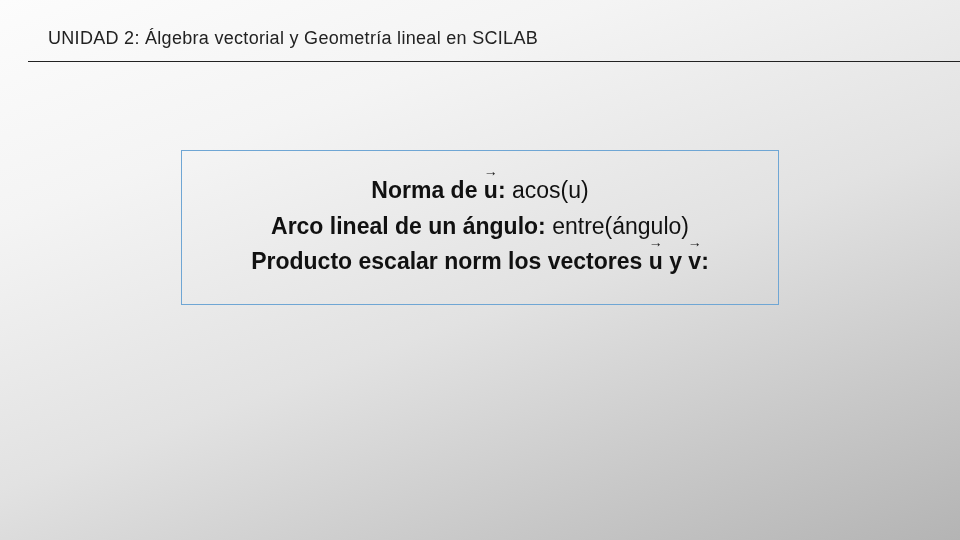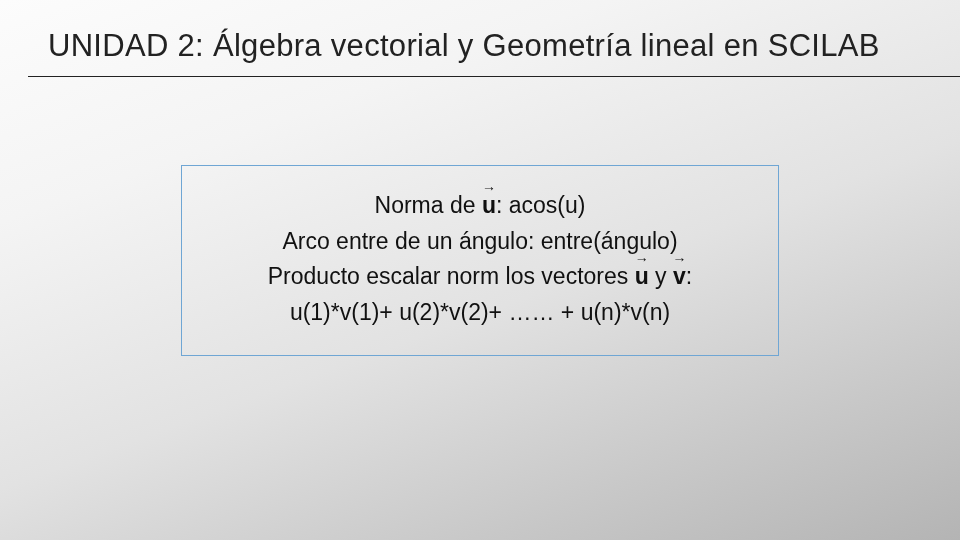--- a/index.html
+++ b/index.html
@@ -13,21 +13,21 @@
   body {
     background: linear-gradient(160deg, #fcfcfc 0%, #f4f4f4 25%, #e2e2e2 55%, #c8c8c8 80%, #b4b4b4 100%);
   }
   .slide {
     width: 100%;
     height: 100%;
     box-sizing: border-box;
     padding: 28px 48px 0 48px;
   }
   .heading {
-    font-size: 31px;
+    font-size: 18px;
     color: #222;
     letter-spacing: 0.3px;
     padding-bottom: 12px;
   }
   .heading .unit-label {
     font-weight: 400;
   }
   .rule {
     border: none;
     border-top: 1.5px solid #222;
@@ -41,21 +41,21 @@
   .info-box {
     border: 1.5px solid #6fa6d4;
     padding: 22px 32px 24px 32px;
     width: 598px;
     box-sizing: border-box;
     text-align: center;
     font-size: 23px;
     line-height: 1.55;
     color: #111;
   }
-  .b { font-weight: 400; }
+  .b { font-weight: 700; }
   .vec {
     position: relative;
     display: inline-block;
     font-weight: 700;
   }
   .vec .arrow {
     position: absolute;
     left: 50%;
     top: -12px;
     transform: translateX(-50%);
@@ -75,27 +75,24 @@
   <hr class="rule">
 
   <div class="content-wrap">
     <div class="info-box">
 
       <div>
         <span class="b">Norma de </span><span class="vec"><span class="arrow">→</span><span>u</span></span><span class="b">:</span><span> acos(u)</span>
       </div>
 
       <div>
-        <span class="b">Arco entre de un ángulo:</span><span> entre(ángulo)</span>
+        <span class="b">Arco lineal de un ángulo:</span><span> entre(ángulo)</span>
       </div>
 
       <div>
         <span class="b">Producto escalar norm los vectores </span><span class="vec"><span class="arrow">→</span><span>u</span></span><span class="b"> y </span><span class="vec"><span class="arrow">→</span><span>v</span></span><span class="b">:</span>
       </div>
 
-      <div>
-        <span>u(1)*v(1)+ u(2)*v(2)+ …… + u(n)*v(n)</span>
-      </div>
 
     </div>
   </div>
 
 </div>
 
 </body></html>

